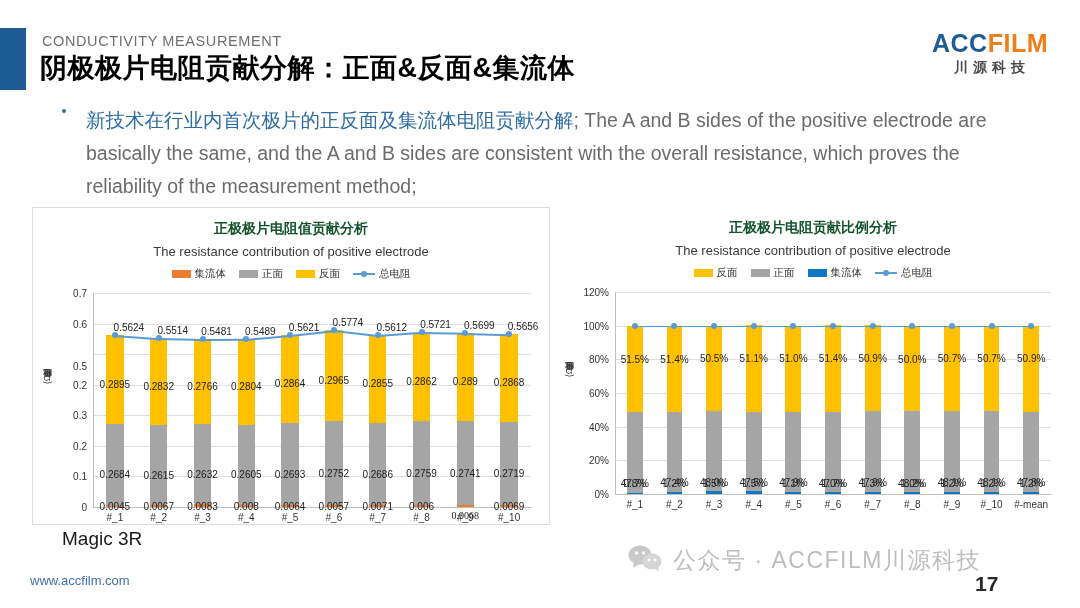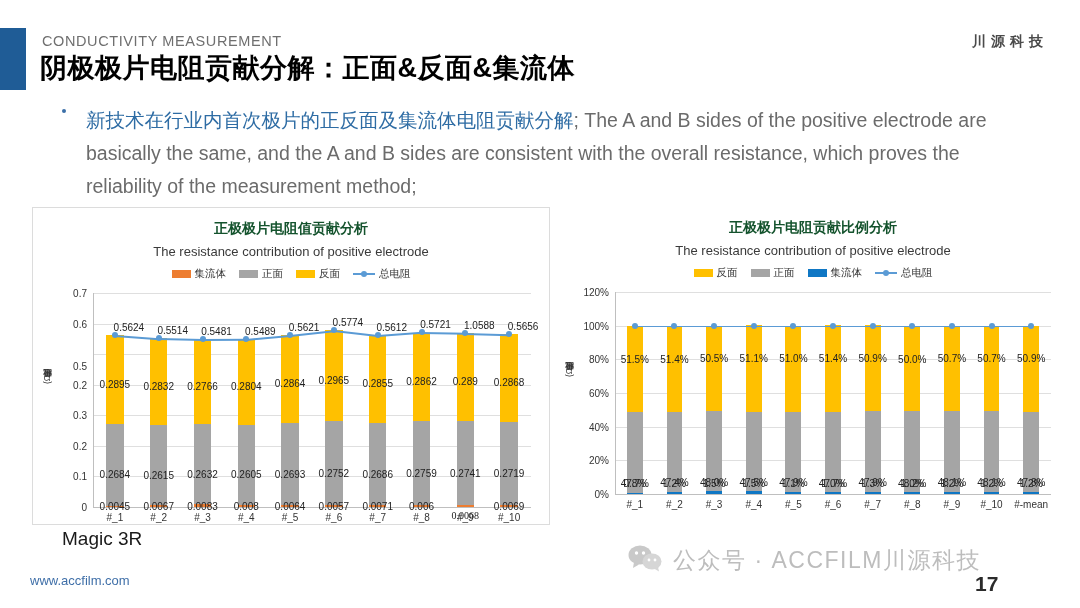--- a/index.html
+++ b/index.html
@@ -142,20 +142,23 @@
 </head>
 <body>
 
 <div class="slide">
 
   <div class="accent-bar"></div>
   <div class="eyebrow">CONDUCTIVITY MEASUREMENT</div>
   <div class="title-main">阴极极片电阻贡献分解：正面&amp;反面&amp;集流体</div>
 
   <div class="logo">
+    <div class="logo-top">
+      <span class="logo-acc">ACC</span><span class="logo-film">FILM</span>
+    </div>
     <div class="logo-cn">川源科技</div>
   </div>
 
   <div class="bullet-wrap">
     <span class="bullet-dot"></span>
     <div class="bullet-text"><span class="cn">新技术在行业内首次极片的正反面及集流体电阻贡献分解</span><span>; The A and B sides of the positive electrode are basically the same, and the A and B sides are consistent with the overall resistance, which proves the reliability of the measurement method;</span></div>
   </div>
 
   <div class="panel-left">
     <div class="chart-title">正极极片电阻值贡献分析</div>
@@ -259,21 +262,21 @@
         </div>
         <div class="xlabel" style="left: 468.1px; top: 227px;">#_10</div>
         <div class="dlabel" style="left: 87.9px; top: 42.0663px;">0.5624</div>
         <div class="dlabel" style="left: 131.7px; top: 45.4291px;">0.5514</div>
         <div class="dlabel" style="left: 175.5px; top: 46.438px;">0.5481</div>
         <div class="dlabel" style="left: 219.3px; top: 46.1934px;">0.5489</div>
         <div class="dlabel" style="left: 263.1px; top: 42.158px;">0.5621</div>
         <div class="dlabel" style="left: 306.9px; top: 37.4806px;">0.5774</div>
         <div class="dlabel" style="left: 350.7px; top: 42.4331px;">0.5612</div>
         <div class="dlabel" style="left: 394.5px; top: 39.1009px;">0.5721</div>
-        <div class="dlabel" style="left: 438.3px; top: 39.7734px;">1.0588</div>
+        <div class="dlabel" style="left: 438.3px; top: 39.7734px;">0.5699</div>
         <div class="dlabel" style="left: 482.1px; top: 41.088px;">0.5656</div>
         <div class="dlabel" style="left: 73.9px; top: 98.7436px;">0.2895</div>
         <div class="dlabel" style="left: 117.7px; top: 101.047px;">0.2832</div>
         <div class="dlabel" style="left: 161.5px; top: 100.946px;">0.2766</div>
         <div class="dlabel" style="left: 205.3px; top: 101.341px;">0.2804</div>
         <div class="dlabel" style="left: 249.1px; top: 98.3141px;">0.2864</div>
         <div class="dlabel" style="left: 292.9px; top: 95.3349px;">0.2965</div>
         <div class="dlabel" style="left: 336.7px; top: 98.4379px;">0.2855</div>
         <div class="dlabel" style="left: 380.5px; top: 96.4462px;">0.2862</div>
         <div class="dlabel" style="left: 424.3px; top: 96.3667px;">0.289</div>

